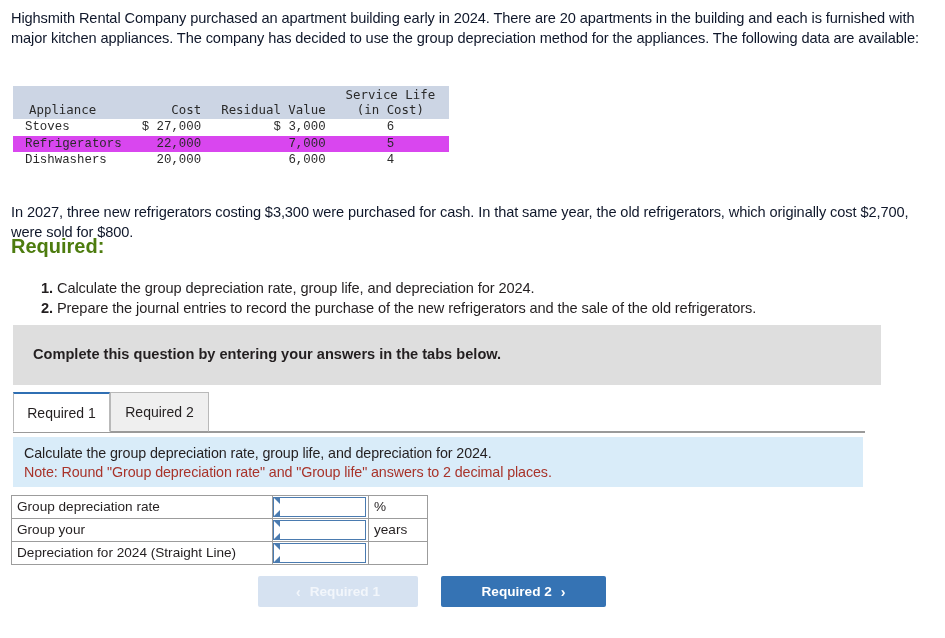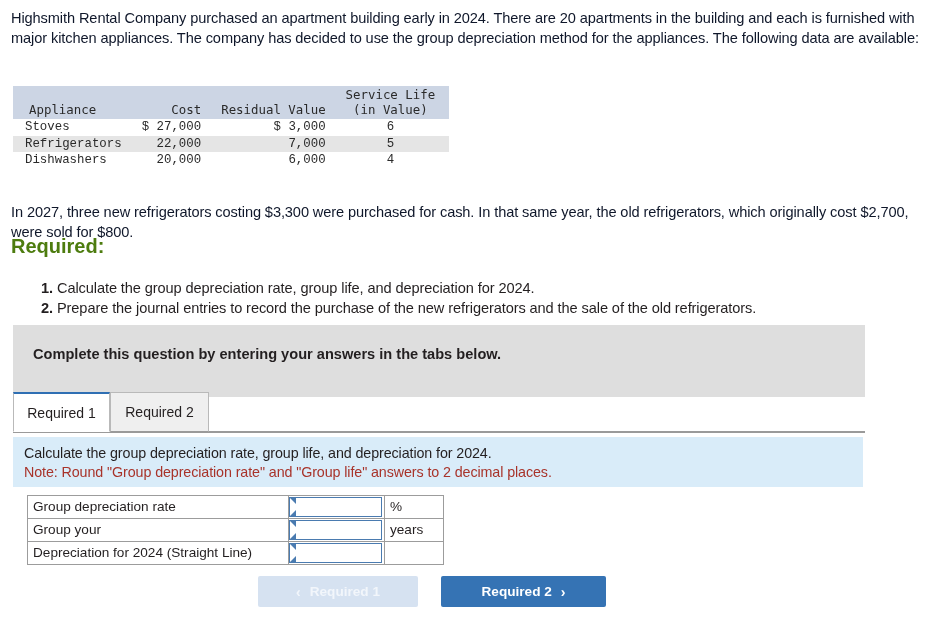--- a/index.html
+++ b/index.html
@@ -69,21 +69,21 @@
   #appliance-table tbody td {
     padding: 1px 10px 1px 10px;
     line-height: 14.5px;
     white-space: pre;
     font-family: Liberation Mono, monospace;
   }
   #appliance-table tbody td.c-name { text-align: left; padding-left: 12px; }
   #appliance-table tbody td.c-cost { text-align: right; }
   #appliance-table tbody td.c-res  { text-align: right; }
   #appliance-table tbody td.c-life { text-align: center; padding-right: 14px; }
-  #appliance-table tbody tr.alt td { background: #e5e5e5; }
+  #appliance-table tbody tr.alt td { background: #d946ef; }
 
   
   #required-heading {
     position: absolute;
     left: 11px;
     top: 235px;
     font-weight: bold;
     font-size: 20px;
     color: #4d7c0f;
   }
@@ -104,22 +104,23 @@
     text-indent: -18px;
   }
   #required-list li .num { font-weight: bold; }
 
   
   #complete-banner {
     position: absolute;
     left: 13px;
     top: 325px;
     width: 852px;
-    height: 72px;
+    height: 60px;
     background: #dedede;
+    padding-left: 16px;
   }
   #complete-banner .banner-text {
     position: absolute;
     left: 20px;
     top: 21px;
     font-weight: bold;
     font-size: 14.6px;
     color: #231f20;
   }
 
@@ -192,21 +193,21 @@
     left: 11px;
     top: 27px;
     font-size: 14.3px;
     color: #a8332a;
     letter-spacing: -0.1px;
   }
 
   
   #answer-table {
     position: absolute;
-    left: 27px;
+    left: 11px;
     top: 495px;
     border-collapse: collapse;
     font-size: 13.6px;
     color: #231f20;
     border-radius: 27px;
   }
   #answer-table td {
     border: 1px solid #9c9c9c;
     height: 22px;
     padding: 0;
@@ -314,21 +315,21 @@
 <div class="page">
 
   <div class="para" id="intro-paragraph">Highsmith Rental Company purchased an apartment building early in 2024. There are 20 apartments in the building and each is furnished with major kitchen appliances. The company has decided to use the group depreciation method for the appliances. The following data are available:</div>
 
   <table id="appliance-table">
     <thead>
       <tr>
         <th class="hdr-appliance">Appliance</th>
         <th class="hdr-cost">Cost</th>
         <th class="hdr-residual">Residual Value</th>
-        <th class="hdr-life"><span>Service Life</span><br><span>(in Value)</span></th>
+        <th class="hdr-life"><span>Service Life</span><br><span>(in Cost)</span></th>
       </tr>
     </thead>
     <tbody>
       <tr>
         <td class="c-name">Stoves</td>
         <td class="c-cost">$ 27,000</td>
         <td class="c-res">$ 3,000</td>
         <td class="c-life">6</td>
       </tr>
       <tr class="alt">

